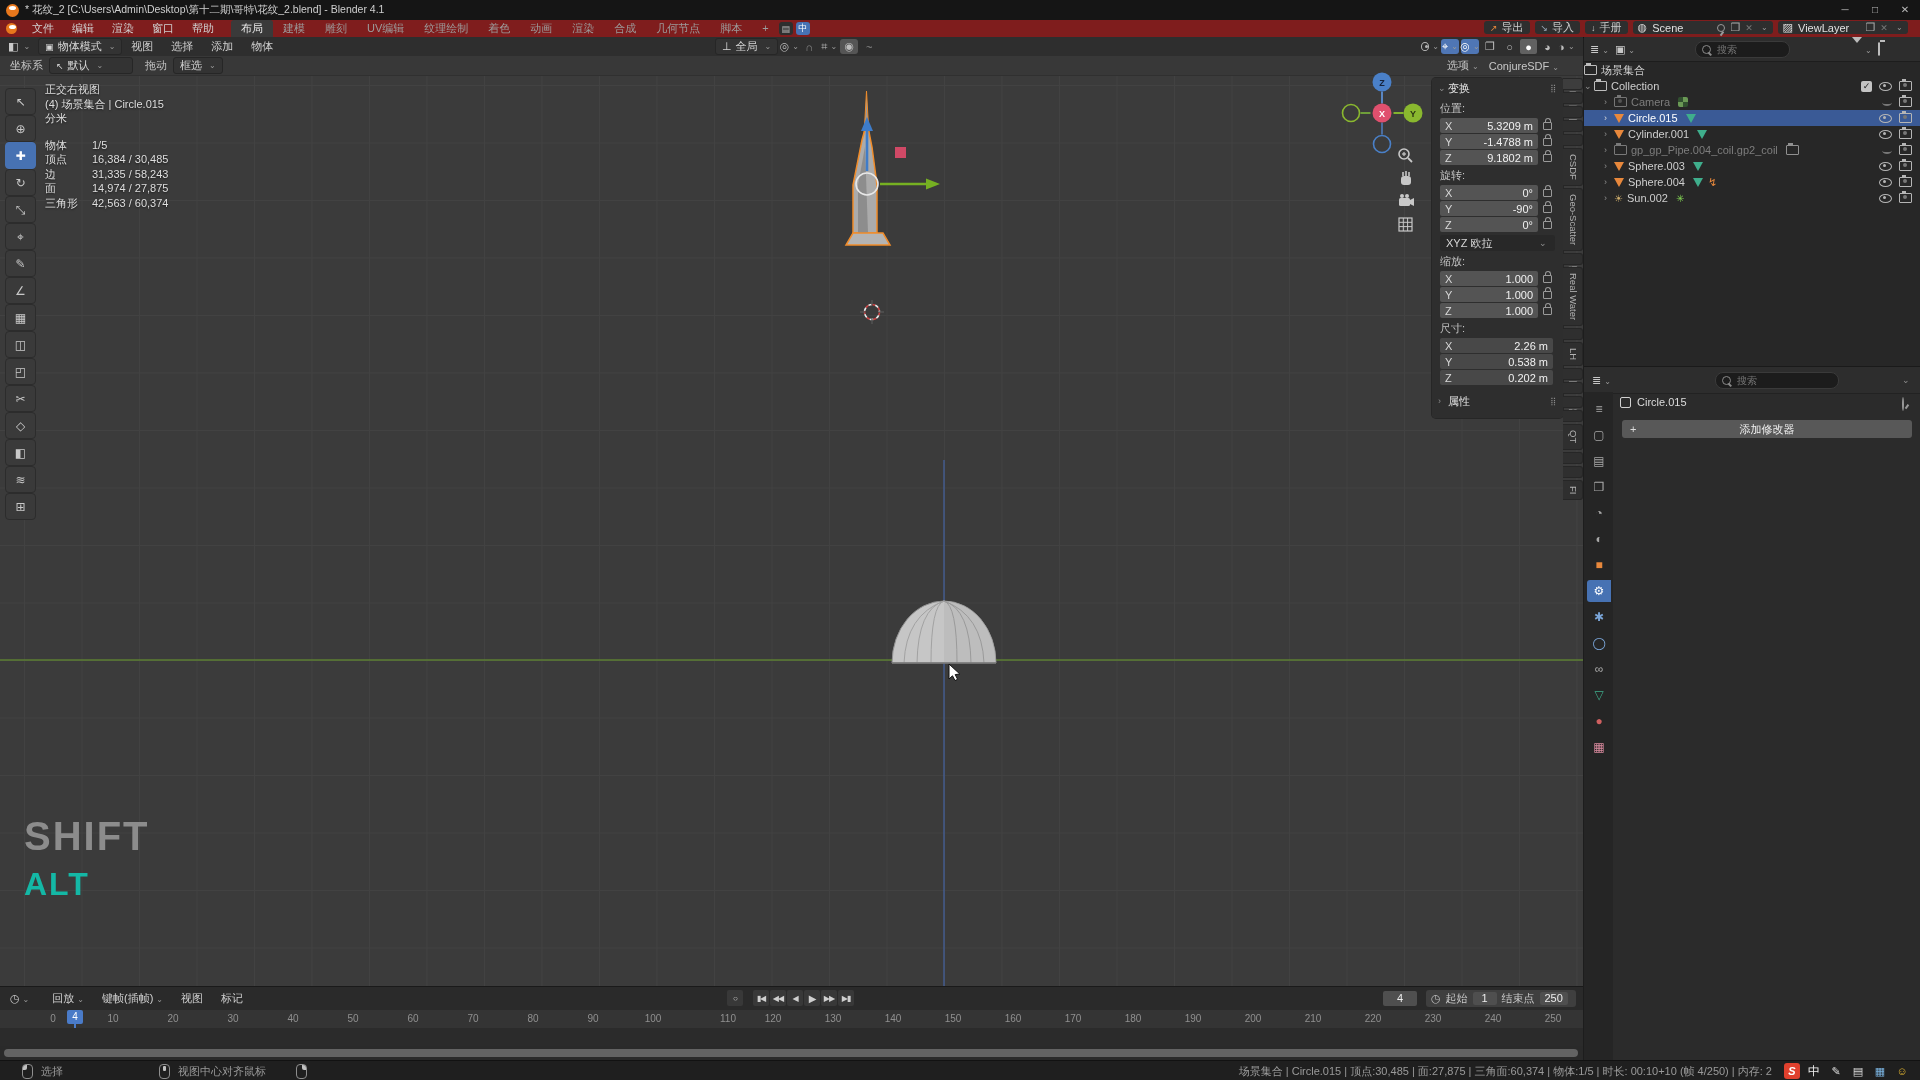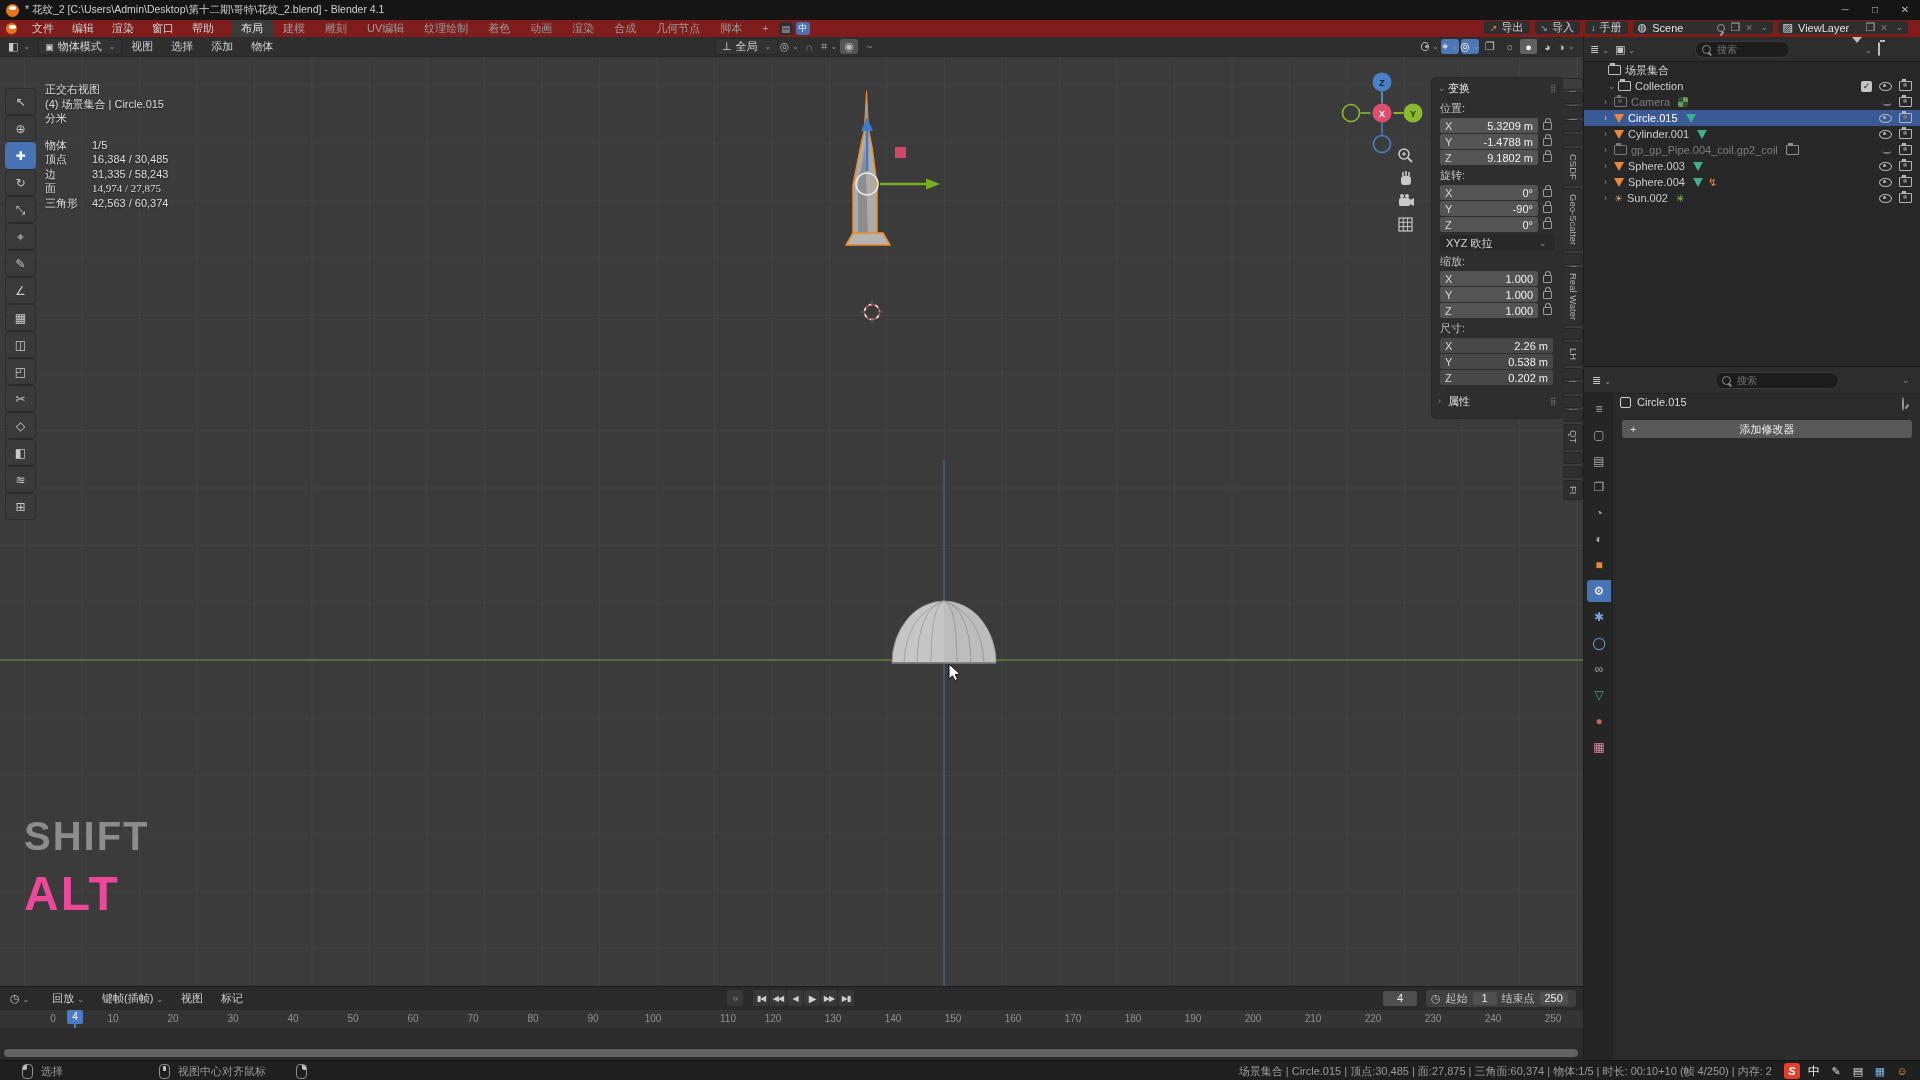--- a/index.html
+++ b/index.html
@@ -58,21 +58,21 @@
   
   #sidetabs{left:1563px;top:78px;width:20px;display:flex;flex-direction:column;gap:2px;}
   .stab{writing-mode:vertical-rl;background:#2f2f2f;color:#b2b2b2;font-size:9.5px;padding:5px 3px;border-radius:0 3px 3px 0;
         border:1px solid #262626;border-left:none;text-align:center;}
   .stab.act{background:#3d3d3d;color:#e8e8e8;}
   
   #outliner{left:1584px;top:37px;width:336px;height:329px;background:#272727;}
   #outliner .hdr{height:24px;background:#2d2d2d;border-bottom:1px solid #1d1d1d;display:flex;align-items:center;padding:0 6px;gap:6px;}
   .search{background:#1c1c1c;border:1px solid #3a3a3a;border-radius:8px;height:15px;display:flex;align-items:center;padding:0 6px;gap:4px;}
   .search input{background:transparent;border:none;outline:none;color:#bdbdbd;font-size:10px;width:64px;font-family:inherit;}
-  .orow{position:absolute;left:1584px;width:336px;height:16px;display:flex;align-items:center;padding-left:24px;box-sizing:border-box;}
+  .orow{position:absolute;left:1584px;width:336px;height:16px;display:flex;align-items:center;padding-left:0;box-sizing:border-box;}
   .orow .nm{margin-left:4px;color:#cecece;}
   .orow .dim{color:#7d7d7d;}
   .orow.sel{background:#3a5a96;}
   .orow .rt{position:absolute;right:8px;display:flex;align-items:center;gap:7px;}
   .ic-eye{width:11px;height:7px;border:1px solid #b5b5b5;border-radius:50%;position:relative;}
   .ic-eye::after{content:"";position:absolute;left:3px;top:1.5px;width:3px;height:3px;border-radius:50%;background:#b5b5b5;}
   .ic-eyec{width:10px;height:5px;border-bottom:2px solid #777;border-radius:50%;}
   .ic-cam{width:11px;height:8px;border:1px solid #b5b5b5;border-radius:1px;position:relative;}
   .ic-cam::before{content:"";position:absolute;top:-3px;left:2px;width:4px;height:2px;background:#b5b5b5;}
   .ic-cam::after{content:"";position:absolute;left:2.5px;top:1px;width:4px;height:4px;border-radius:50%;background:#777;}
@@ -273,20 +273,35 @@
       <span class="hic blue chev">⌖</span>
       <span class="hic blue chev">◎</span>
       <span class="hic">❐</span>
       <span class="shadebtn">○</span>
       <span class="shadebtn act">●</span>
       <span class="shadebtn">◕</span>
       <span class="shadebtn chev">◑</span>
     </span>
   </div>
 
+  <div class="abs" id="vh2">
+    <span style="margin-left:10px;color:#c3c3c3;">坐标系</span>
+    <span class="wbox chev" style="margin-left:6px;width:70px;">
+      <span style="font-size:9px;">↖</span>
+      <span>默认</span>
+    </span>
+    <span style="margin-left:12px;color:#c3c3c3;">拖动</span>
+    <span class="wbox chev" style="margin-left:6px;">
+        <span>框选</span>
+      </span>
+    <span class="hgrp" style="position:absolute;right:24px;gap:10px;">
+      <span class="chev">选项</span>
+      <span class="chev">ConjureSDF</span>
+    </span>
+  </div>
 
   <div class="abs tbtn tg tg0" style="top:88px;"></div>
   <div class="abs tbtn tg tg1" style="top:115px;"></div>
   <div class="abs tbtn tg tg2 act" style="top:142px;"></div>
   <div class="abs tbtn tg tg3" style="top:169px;"></div>
   <div class="abs tbtn tg tg4" style="top:196px;"></div>
   <div class="abs tbtn tg tg5" style="top:223px;"></div>
   <div class="abs tbtn tg tg6" style="top:250px;"></div>
   <div class="abs tbtn tg tg7" style="top:277px;"></div>
   <div class="abs tbtn tg tg8" style="top:304px;"></div>
@@ -312,21 +327,21 @@
       <tr>
             <td>顶点</td>
             <td style="padding-left:10px;">16,384 / 30,485</td>
           </tr>
       <tr>
             <td>边</td>
             <td style="padding-left:10px;">31,335 / 58,243</td>
           </tr>
       <tr>
             <td>面</td>
-            <td style="padding-left:10px;font-family:Liberation Serif, serif;">14,974 / 27,875</td>
+            <td style="padding-left:10px;">14,974 / 27,875</td>
           </tr>
       <tr>
             <td>三角形</td>
             <td style="padding-left:10px;">42,563 / 60,374</td>
           </tr>
     </tbody>
       </table>
   </div>
 
   <svg class="abs" style="left:1340px;top:70px;" width="100" height="90">
@@ -487,21 +502,21 @@
     <span class="stab">水</span>
     <span class="stab">即时清理</span>
     <span class="stab">拓</span>
     <span class="stab">QT</span>
     <span class="stab">笔</span>
     <span class="stab">卡</span>
     <span class="stab">FI</span>
   </div>
 
   <div class="abs sckey" style="left:24px;top:814px;font-size:40px;color:#8c8c8c;">SHIFT</div>
-  <div class="abs sckey" style="left:24px;top:866px;font-size:48px;color:#ec4899;">ALT</div>
+  <div class="abs sckey" style="left:24px;top:866px;font-size:32px;color:#14b8a6;">ALT</div>
 
   <div class="abs" id="outliner">
     <div class="hdr">
       <span class="chev">≣</span>
       <span class="chev">▣</span>
       <span class="search" style="margin-left:54px;">
         <span class="ic-search"></span>
         <input placeholder="搜索" style="">
       </span>
       <span class="chev" style="margin-left:56px;"><span class="ic-funnel"></span></span>

